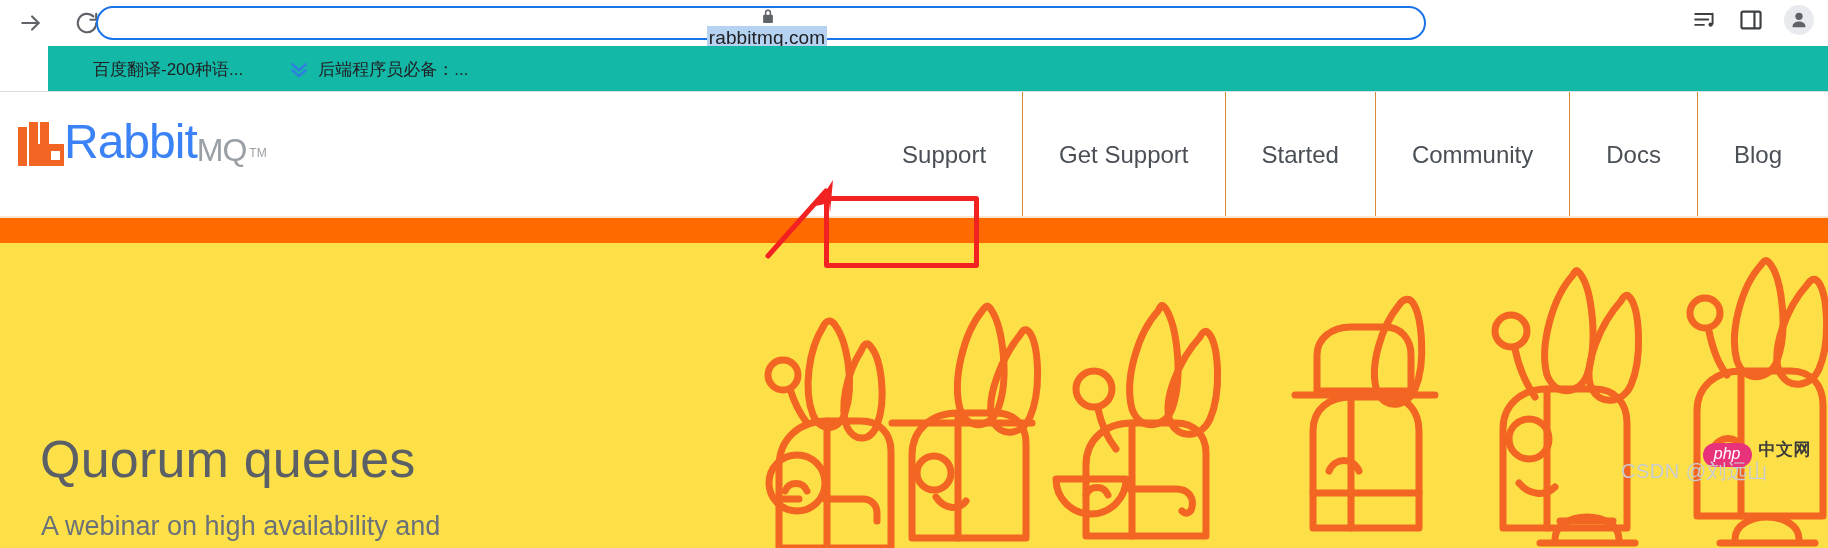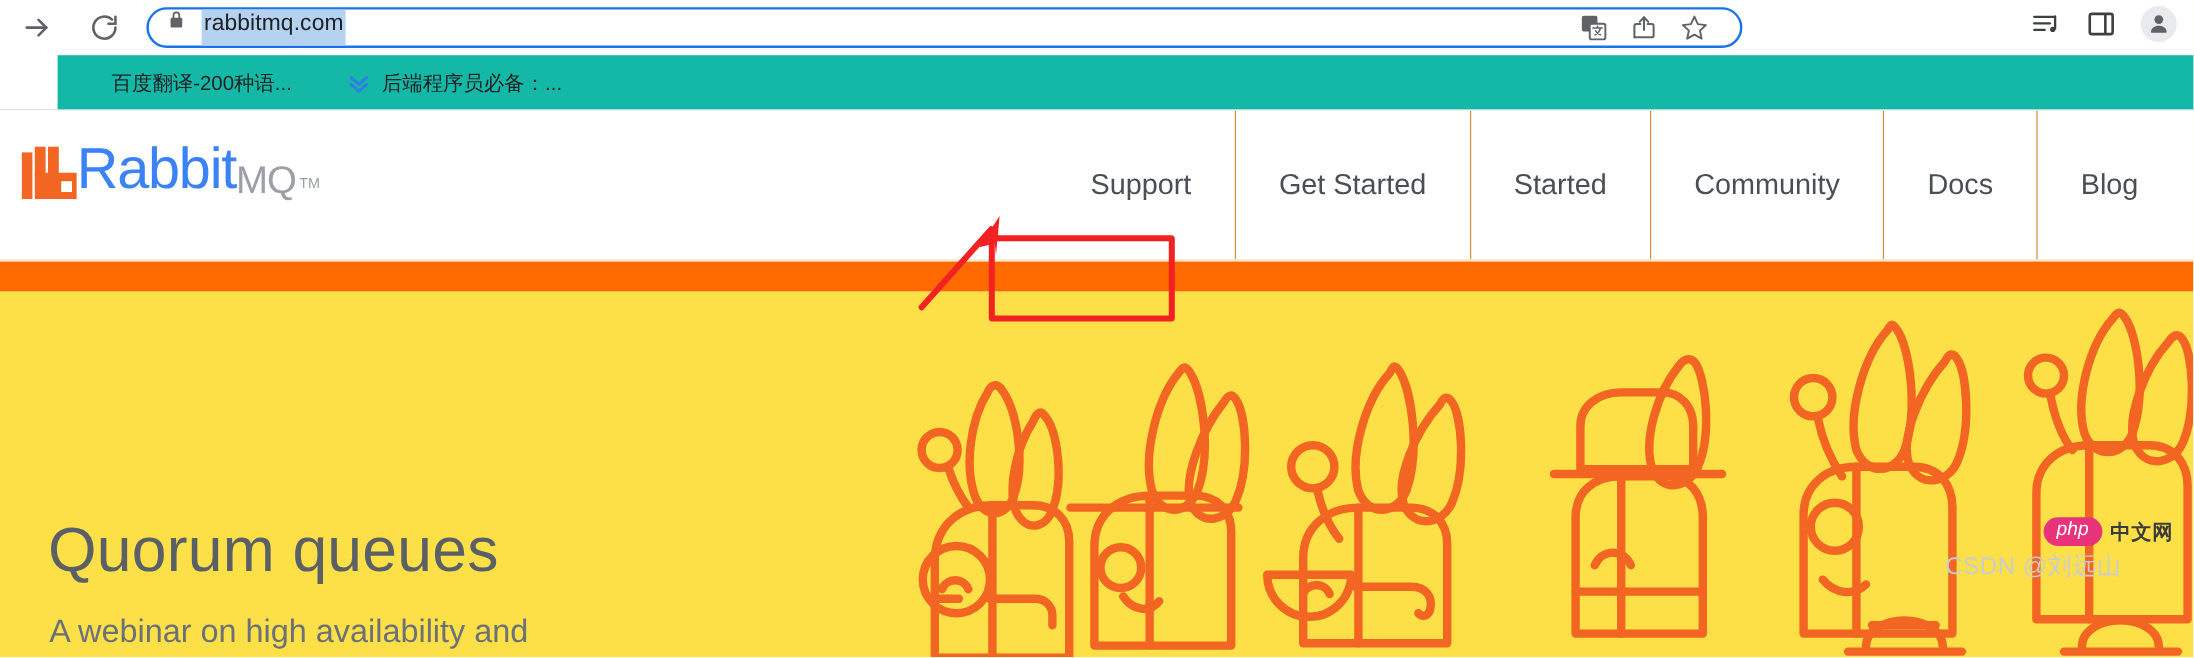--- a/index.html
+++ b/index.html
@@ -18,23 +18,23 @@
     display:flex; align-items:center;
   }
   .nav-btn {
     width:42px; height:42px; display:flex; align-items:center; justify-content:center;
     color:#5f6368; flex:none;
   }
   .nav-btn svg { display:block; }
   .nav-btn.first { margin-left:10px; }
 
   .omnibox {
-    position:absolute; left:122px; top:6px; width:1330px; height:34px;
+    position:absolute; left:96px; top:6px; width:1330px; height:34px;
     border:2px solid #1a73e8; border-radius:20px; background:#fff;
-    display:flex; box-sizing:border-box;
+    display:flex; align-items:center; box-sizing:border-box;flex-direction:column;
   }
   .lock-icon { margin-left:14px; width:18px; height:18px; flex:none; color:#5f6368; }
   .url-text {
     margin-left:12px; font-size:19px; color:#202124; letter-spacing:0.1px;
     background:#b5d2f0; padding:1px 2px; white-space:nowrap;
   }
   .omni-actions { margin-left:auto; display:flex; align-items:center; gap:18px; padding-right:26px; }
   .omni-icon { width:24px; height:24px; color:#5f6368; display:block; }
 
   .chrome-right { position:absolute; right:14px; top:5px; display:flex; align-items:center; gap:20px; }
@@ -107,20 +107,21 @@
 
   
   .wm-php {
     position:absolute; right:17px; top:431px;
     display:flex; align-items:center; gap:7px;
   }
   .wm-php-pill {
     background:#e8337b; color:#ffffff; border-radius:12px;
     font-size:16px; font-style:italic; padding:1px 11px 3px 11px; line-height:1.25;
     font-family:"Liberation Sans", sans-serif;
+    margin-top:12px;
   }
   .wm-php-cn { color:#3b3b3b; font-size:17px; font-weight:bold; letter-spacing:0.5px; }
   .wm-csdn {
     position:absolute; right:60px; top:458px;
     color:#c9ccd0; font-size:20px; letter-spacing:0.5px; white-space:nowrap;
   }
 </style>
 </head>
 <body>
 
@@ -236,21 +237,21 @@
         <span class="logo-rabbit">Rabbit</span>
         <span class="logo-mq">MQ</span>
         <span class="logo-tm">TM</span>
       </div>
 
       <div class="site-nav">
         <div class="nav-item no-div">
           <span>Support</span>
         </div>
         <div class="nav-item">
-          <span>Get Started</span>
+          <span>Get Support</span>
         </div>
         <div class="nav-item">
           <span>Started</span>
         </div>
         <div class="nav-item">
           <span>Community</span>
         </div>
         <div class="nav-item">
           <span>Docs</span>
         </div>

